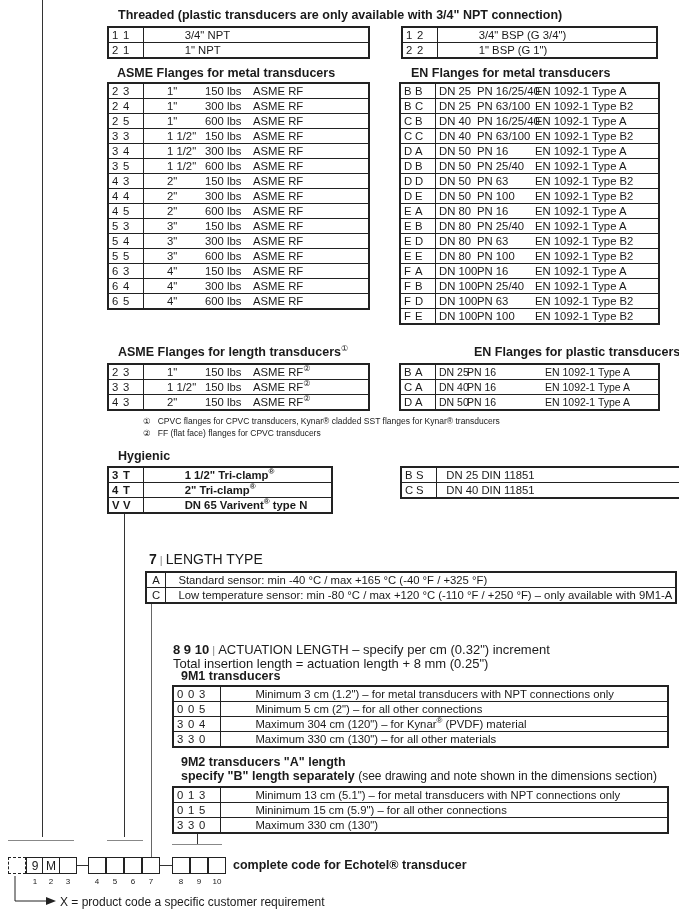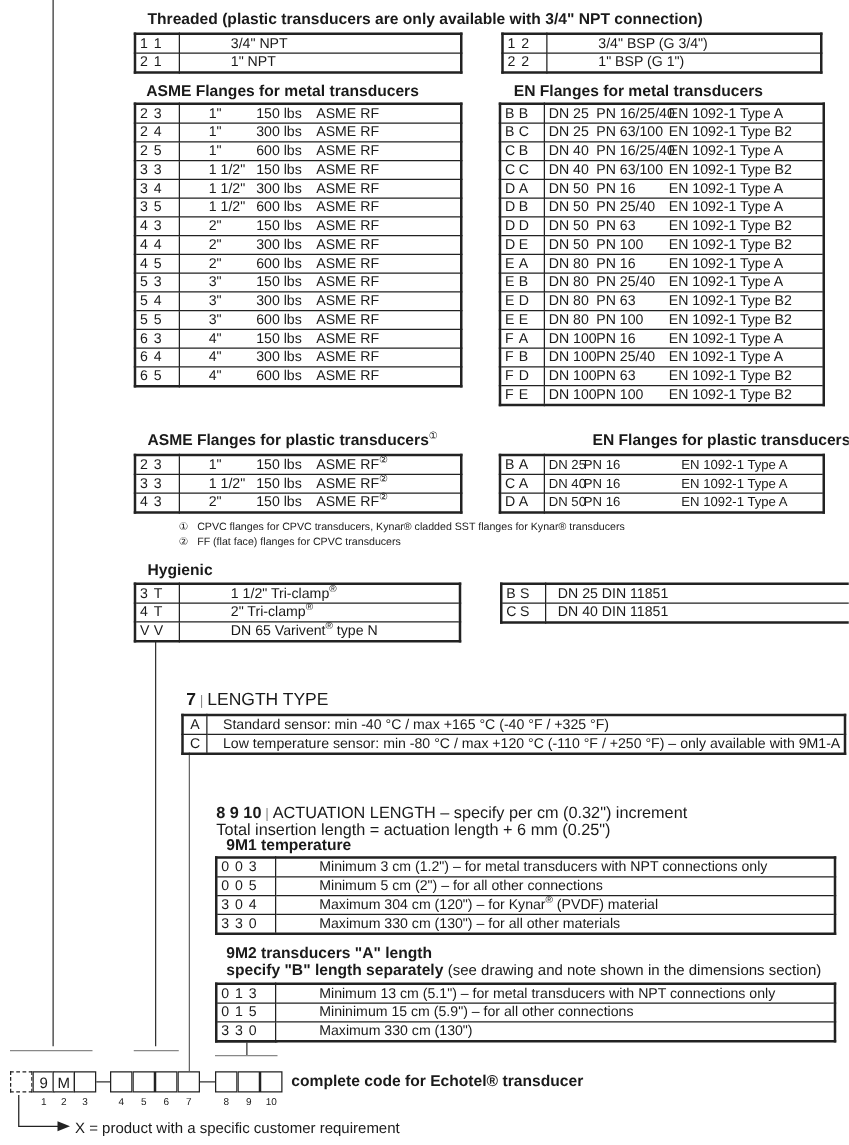--- a/index.html
+++ b/index.html
@@ -191,21 +191,21 @@
         <td><span style="display:inline-block;width:38px;">DN 100</span><span style="display:inline-block;width:58px;">PN 63</span><span>EN 1092-1 Type B2</span></td>
       </tr>
       <tr>
         <td class="c"><span>F</span><span>E</span></td>
         <td><span style="display:inline-block;width:38px;">DN 100</span><span style="display:inline-block;width:58px;">PN 100</span><span>EN 1092-1 Type B2</span></td>
       </tr>
     </tbody>
 </table>
 
 <div class="h-bold" style="left:118px; top:345px;">
-  <span>ASME Flanges for plastic transducers</span><span class="sup" style="font-weight:normal;">①</span>
+  <span>ASME Flanges for length transducers</span><span class="sup" style="font-weight:normal;">①</span>
 </div>
 <table class="code" style="left:107px; top:363px; width:263px;">
   <tbody id="asme-plastic">
       <tr>
         <td class="c"><span>2</span><span>3</span></td>
         <td><span style="display:inline-block;width:38px;margin-left:20px;">1"</span><span style="display:inline-block;width:48px;">150 lbs</span><span>ASME RF<span class="sup">②</span></span></td>
       </tr>
       <tr>
         <td class="c"><span>3</span><span>3</span></td>
         <td><span style="display:inline-block;width:38px;margin-left:20px;">1 1/2"</span><span style="display:inline-block;width:48px;">150 lbs</span><span>ASME RF<span class="sup">②</span></span></td>
@@ -238,21 +238,21 @@
 </table>
 
 <div class="note" style="left:143px; top:416px;">
   <span>①</span>&nbsp;&nbsp;&nbsp;<span>CPVC flanges for CPVC transducers, Kynar® cladded SST flanges for Kynar® transducers</span>
 </div>
 <div class="note" style="left:143px; top:428px;">
   <span>②</span>&nbsp;&nbsp;&nbsp;<span>FF (flat face) flanges for CPVC transducers</span>
 </div>
 
 <div class="h-bold" style="left:118px; top:449px;">Hygienic</div>
-<table class="code" style="left:107px; top:466px; width:262px;">
+<table class="code" style="left:107px; top:466px; width:226px;font-weight:bold;">
   <tbody id="hyg-left">
       <tr>
         <td class="c"><span>3</span><span>T</span></td>
         <td>&nbsp;&nbsp;&nbsp;&nbsp;&nbsp;&nbsp;&nbsp;&nbsp;&nbsp;&nbsp;&nbsp;&nbsp;1 1/2" Tri-clamp<span class="sup">®</span></td>
       </tr>
       <tr>
         <td class="c"><span>4</span><span>T</span></td>
         <td>&nbsp;&nbsp;&nbsp;&nbsp;&nbsp;&nbsp;&nbsp;&nbsp;&nbsp;&nbsp;&nbsp;&nbsp;2" Tri-clamp<span class="sup">®</span></td>
       </tr>
       <tr>
@@ -286,22 +286,22 @@
       <tr>
         <td class="c" style="width: 12px;"><span style="width: 12px; text-align: center;">C</span></td>
         <td>&nbsp;&nbsp;&nbsp;Low temperature sensor: min -80 °C / max +120 °C (-110 °F / +250 °F) – only available with 9M1-A</td>
       </tr>
     </tbody>
 </table>
 
 <div class="sect" style="left:173px; top:642px; font-size:13px;">
   <b>8 9 10</b><span style="color:#888; font-size:11px;"> | </span><span>ACTUATION LENGTH – specify per cm (0.32") increment</span>
 </div>
-<div class="sect" style="left:173px; top:656px; font-size:13px;">Total insertion length = actuation length + 6 mm (0.25")</div>
-<div class="h-bold" style="left:181px; top:669px;">9M1 temperature</div>
+<div class="sect" style="left:173px; top:656px; font-size:13px;">Total insertion length = actuation length + 8 mm (0.25")</div>
+<div class="h-bold" style="left:181px; top:669px;">9M1 transducers</div>
 <table class="code" style="left:172px; top:685px; width:497px;">
   <tbody id="m1">
       <tr>
         <td class="c" style="width: 40px;"><span>0</span><span>0</span><span>3</span></td>
         <td>&nbsp;&nbsp;&nbsp;&nbsp;&nbsp;&nbsp;&nbsp;&nbsp;&nbsp;&nbsp;Minimum 3 cm (1.2") – for metal transducers with NPT connections only</td>
       </tr>
       <tr>
         <td class="c" style="width: 40px;"><span>0</span><span>0</span><span>5</span></td>
         <td>&nbsp;&nbsp;&nbsp;&nbsp;&nbsp;&nbsp;&nbsp;&nbsp;&nbsp;&nbsp;Minimum 5 cm (2") – for all other connections</td>
       </tr>
@@ -359,13 +359,13 @@
     <div class="pos" style="left: 139px; top: 877px;">7</div>
     <div class="pos" style="left: 169px; top: 877px;">8</div>
     <div class="pos" style="left: 187px; top: 877px;">9</div>
     <div class="pos" style="left: 205px; top: 877px;">10</div>
   </div>
 <div class="h-bold" style="left:233px; top:858px;">complete code for Echotel® transducer</div>
 <svg class="abs" style="left:12px; top:876px;" width="48" height="32">
   <path d="M3 0 V25 H36" stroke="#222" stroke-width="1" fill="none"></path>
   <path d="M34 21 L44 25 L34 29 Z" fill="#222"></path>
 </svg>
-<div class="abs" style="left:60px; top:895px; font-size:12px; white-space:nowrap;">X = product with a specific customer requirement</div>
+<div class="abs" style="left:60px; top:895px; font-size:12px; white-space:nowrap;">X = product code a specific customer requirement</div>
 
 </body></html>

